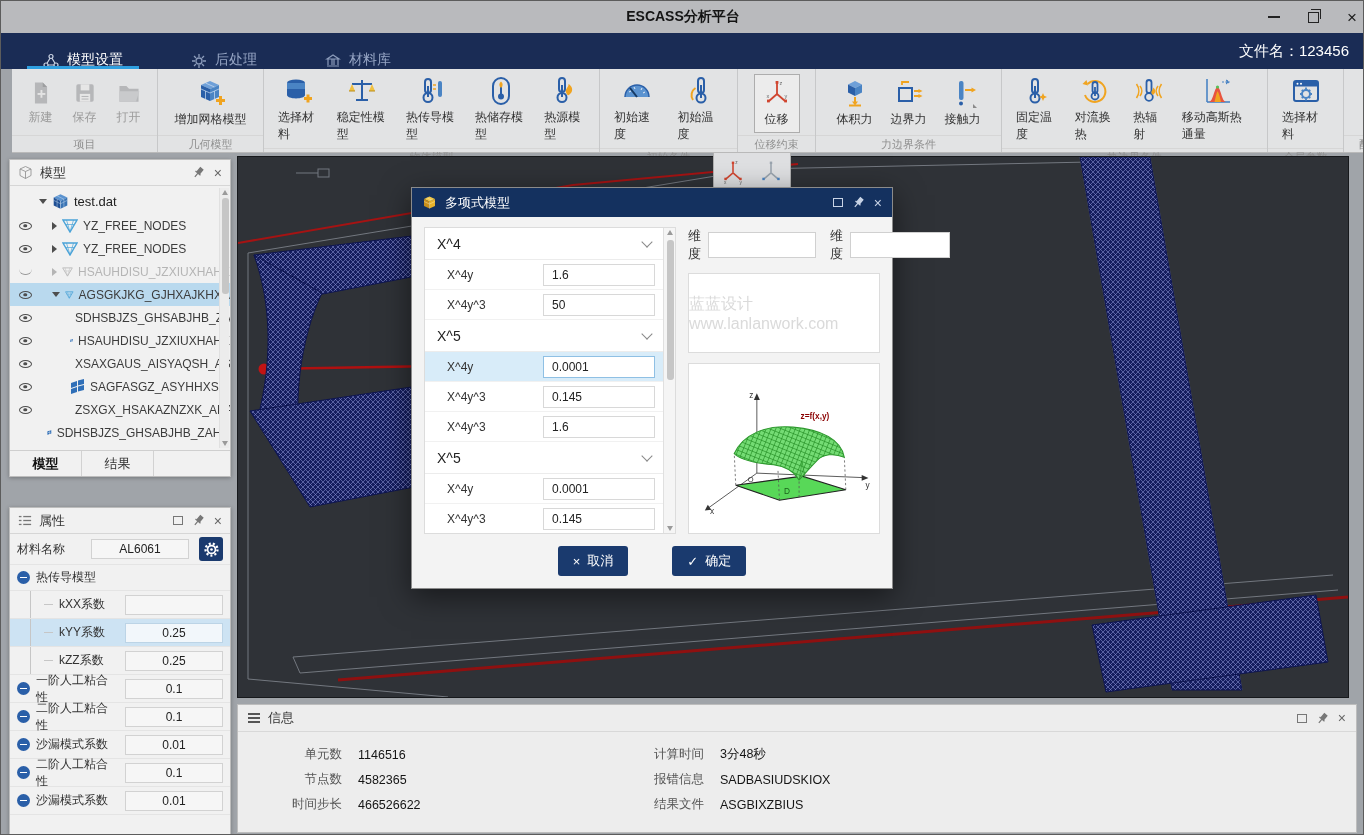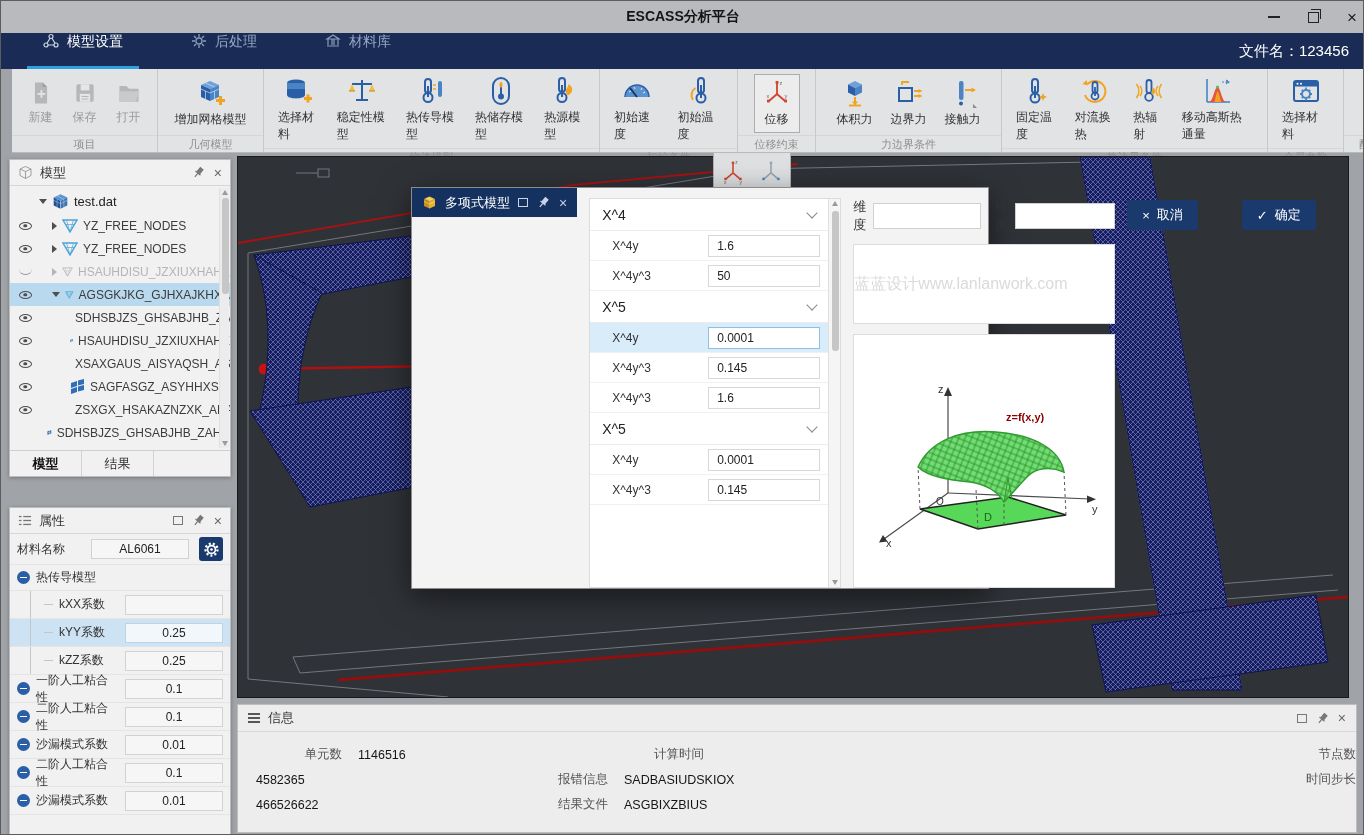--- a/index.html
+++ b/index.html
@@ -10,21 +10,21 @@
   .titlebar{position:absolute;left:0;top:0;width:1364px;height:32px;background:#b9babd;display:flex;align-items:center;}
   .app-title{flex:1;text-align:center;font-size:14px;font-weight:bold;color:#141414;}
   .win-controls{position:absolute;right:8px;top:0;height:32px;display:flex;align-items:center;gap:28px;color:#232323;}
   .win-min{width:12px;height:2px;background:#232323;}
   .win-restore{width:11px;height:11px;border:1.5px solid #232323;position:relative;background:#b9babd;}
   .win-restore:before{content:"";position:absolute;left:2px;top:-4px;width:9px;height:9px;border:1.5px solid #232323;border-bottom:none;border-left:none;}
   .win-close{font-size:17px;line-height:1;color:#1a1a1a;}
 
   
   .tabbar{position:absolute;left:0;top:32px;width:1364px;height:36px;background:#1a2c55;display:flex;align-items:stretch;}
-  .tab{display:flex;align-items:flex-start;gap:8px;padding:0 26px;margin-left:16px;font-size:14px;color:#96a5c4;position:relative;cursor:default;}
+  .tab{display:flex;align-items:flex-end;gap:8px;padding:0 26px;margin-left:16px;font-size:14px;color:#96a5c4;position:relative;cursor:default;}
   .tab.active{color:#fff;}
   .tab.active:after{content:"";position:absolute;left:10px;right:10px;bottom:0;height:3px;background:#2e9fe0;}
   .file-label{margin-left:auto;display:flex;align-items:center;padding-right:16px;color:#fff;font-size:15px;}
 
   
   .ribbon{position:absolute;left:11px;top:68px;width:1364px;height:84px;background:#e2e3e4;border-bottom:1px solid #b9b9b9;display:flex;}
   .rgroup{display:flex;flex-direction:column;border-right:1px solid #c7c8c9;}
   .rbuttons{flex:1;display:flex;align-items:center;justify-content:center;gap:2px;padding:3px 6px 0;}
   .rbtn{display:flex;flex-direction:column;align-items:center;justify-content:flex-end;gap:3px;padding:3px 7px 4px;font-size:12px;color:#333;border:1px solid transparent;}
   .rbtn.disabled{color:#9b9b9b;}
@@ -79,21 +79,21 @@
   .sub-indent{width:8px;border-left:1px solid #c6c6c6;align-self:stretch;flex:none;margin-left:13px;}
 
   
   .viewport{position:absolute;left:236px;top:155px;width:1112px;height:542px;background:#2f3237;border:1px solid #17191c;}
   .viewport svg{display:block;}
 
   
   .popup-triads{position:absolute;left:712px;top:152px;width:78px;height:38px;background:#dfe0e2;border:1px solid #b0b0b0;border-top:none;display:flex;align-items:center;justify-content:center;gap:12px;z-index:30;}
 
   
-  .dialog{position:absolute;left:410px;top:186px;width:578px;height:402px;background:#f3f3f3;border:1px solid #8b8b8b;box-shadow:0 8px 28px rgba(0,0,0,.5);z-index:40;display:flex;flex-direction:row;}
+  .dialog{position:absolute;left:410px;top:186px;width:482px;height:402px;background:#f3f3f3;border:1px solid #8b8b8b;box-shadow:0 8px 28px rgba(0,0,0,.5);z-index:40;display:flex;flex-direction:column;}
   .dtitle{height:29px;background:#14315f;display:flex;align-items:center;gap:8px;padding:0 10px;color:#fff;font-size:13px;flex:none;}
   .dtitle .phicons{color:#c9d4e6;}
   .dtitle .ico-box{border-color:#c9d4e6;}
   .dtitle .ico-x{color:#c9d4e6;}
   .dbody{flex:1;display:flex;gap:12px;padding:10px 12px 0;min-height:0;}
   .dlist{width:252px;background:#fff;border:1px solid #dcdcdc;position:relative;overflow:hidden;flex:none;}
   .dlist-rows{margin-right:12px;}
   .dheader{height:32px;display:flex;align-items:center;justify-content:space-between;padding:0 12px;font-size:14px;color:#222;border-bottom:1px solid #ececec;}
   .chev{width:8px;height:8px;border-right:1.6px solid #888;border-bottom:1.6px solid #888;transform:rotate(45deg);margin-top:-4px;}
   .ditem{height:30px;display:flex;align-items:center;padding:0 8px 0 22px;border-bottom:1px solid #f1f1f1;font-size:12px;color:#333;}
@@ -950,20 +950,21 @@
               <line x1="8" y1="9" x2="8" y2="15"></line>
             </g>
           </svg>
         <span class="ico-x">×</span>
       </span>
     </div>
     <div class="info-grid">
       <span class="ilabel">单元数</span>
       <span class="ivalue">1146516</span>
       <span class="ilabel">计算时间</span>
+      <span class="ivalue">3分48秒</span>
       <span class="ilabel">节点数</span>
       <span class="ivalue">4582365</span>
       <span class="ilabel">报错信息</span>
       <span class="ivalue">SADBASIUDSKIOX</span>
       <span class="ilabel">时间步长</span>
       <span class="ivalue">466526622</span>
       <span class="ilabel">结果文件</span>
       <span class="ivalue">ASGBIXZBIUS</span>
     </div>
   </div>

